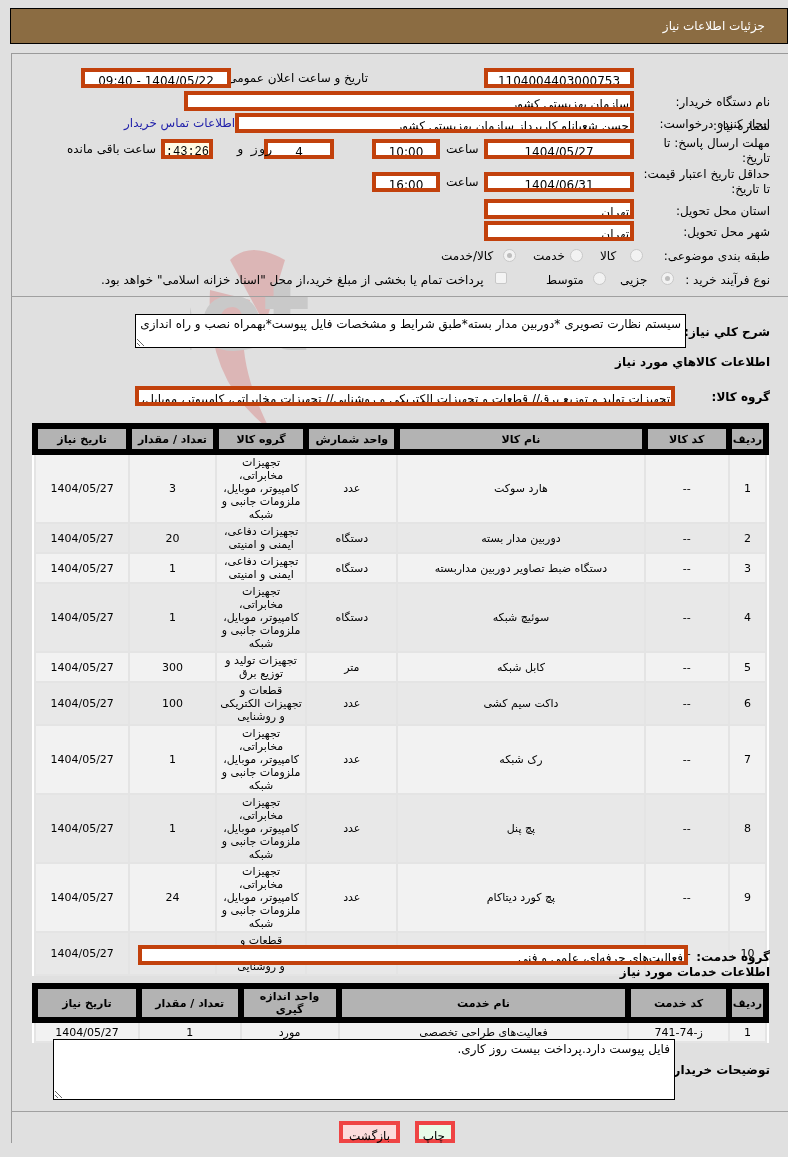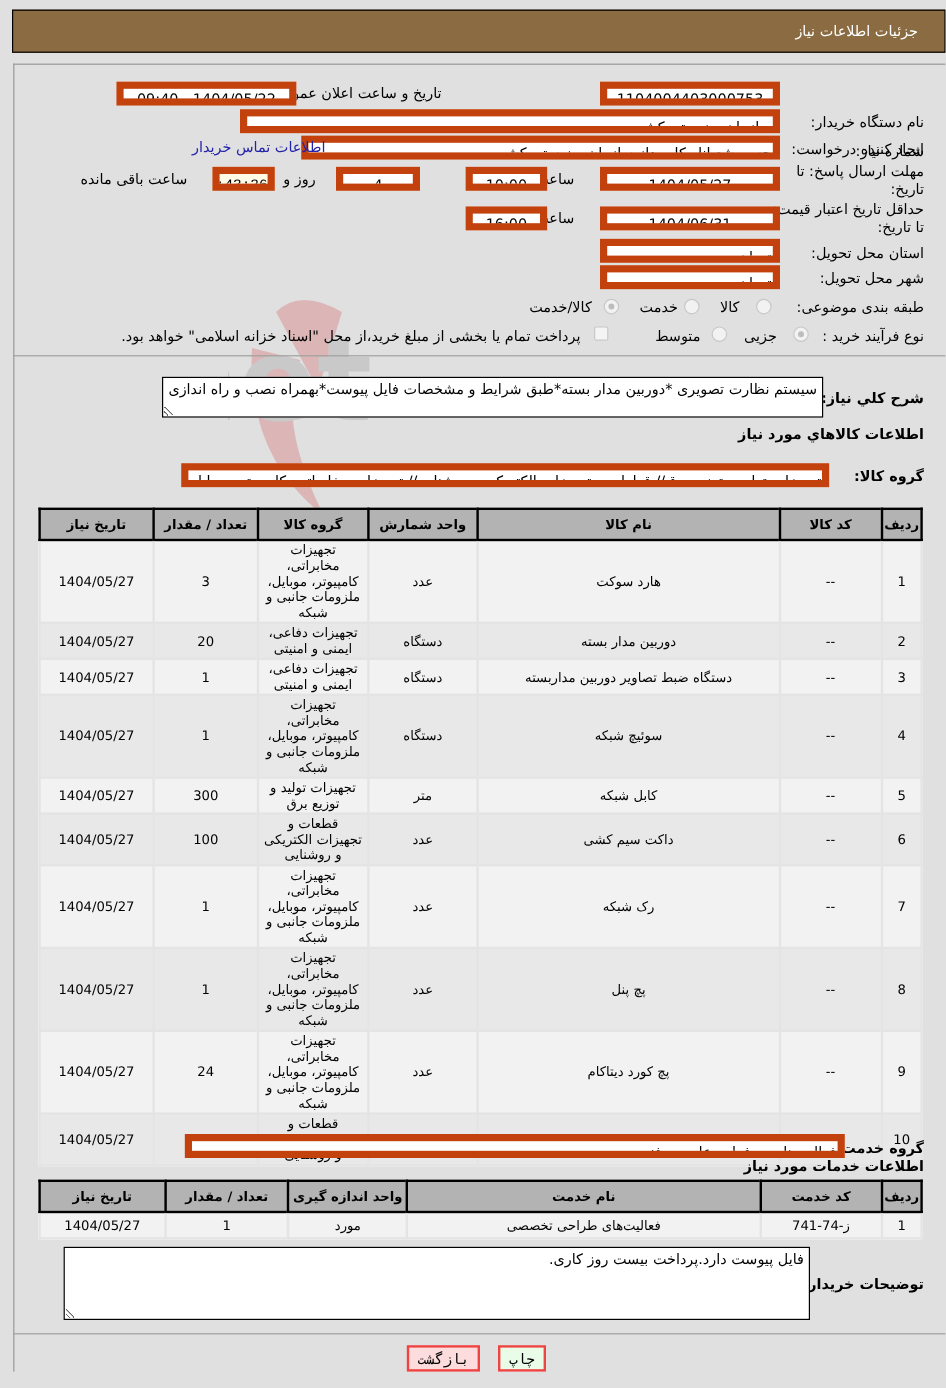--- a/index.html
+++ b/index.html
@@ -14,27 +14,27 @@
     background: #8b6c42; border: 1px solid #000; color: #fff;
     font-size: 12px; line-height: 34px; padding-right: 22px;
   }
   .panel {
     position: absolute; left: 11px; top: 53px; width: 777px; height: 1090px;
     border-top: 1px solid #9a9a9a; border-left: 1px solid #9a9a9a;
   }
   .abs { position: absolute; }
   .lbl { position: absolute; font-size: 12px; white-space: nowrap; }
   .box {
-    position: absolute; background: #fff; border: 6px solid #c2410c;
+    position: absolute; background: #fff; border: 4px solid #c2410c;
     height: 20px; line-height: 18px; font-size: 12px; text-align: center;
-    white-space: nowrap; overflow: hidden; margin-left: 16px;
+    white-space: nowrap; overflow: hidden;
   }
   .box.right { text-align: right; padding-right: 1px; }
   .box.yellow { background: #fffbe6; }
-  .link { position: absolute; color: #2222aa; font-size: 12px; white-space: nowrap; margin-left: 36px; }
+  .link { position: absolute; color: #2222aa; font-size: 12px; white-space: nowrap; }
   .radio {
     position: absolute; width: 13px; height: 13px; border-radius: 50%;
     border: 1px solid #c8c8c8; background: #f2f2f2;
   }
   .radio.checked::after {
     content: ""; position: absolute; left: 3px; top: 3px; width: 5px; height: 5px;
     border-radius: 50%; background: #bdbdbd;
   }
   .chk {
     position: absolute; width: 12px; height: 12px; border: 1px solid #c8c8c8;
@@ -44,33 +44,33 @@
   textarea.ta {
     position: absolute; resize: both; background: #fff; border: 1px solid #000;
     font-family: "DejaVu Sans", sans-serif; font-size: 12px; direction: rtl;
     padding: 2px 4px; margin: 0; overflow: hidden;
   }
   table.grid {
     position: absolute; border-collapse: collapse; background: #fff;
     border: 1px solid #c0c0c0; font-size: 11px;
   }
   table.grid th {
-    background: #b3b3b3; font-weight: bold; height: 26px; border: 2px solid #000000;
+    background: #b3b3b3; font-weight: bold; height: 26px; border: 6px solid #000000;
     font-size: 11px;
   }
   table.grid td {
     border: 2px solid #e4e4e4; text-align: center; vertical-align: middle;
     padding: 1px 3px; line-height: 13px;
   }
   table.grid tr.odd td { background: #f2f2f2; }
   table.grid tr.even td { background: #e8e8e8; }
   .btn {
-    position: absolute; height: 22px; border: 2px solid #ef4444; font-size: 12px;
+    position: absolute; height: 22px; border: 4px solid #ef4444; font-size: 12px;
     line-height: 20px; text-align: center; cursor: pointer;
-    font-family: Liberation Mono, monospace;
+    font-family: Liberation Serif, serif;
   }
   .watermark {
     position: absolute; left: 190px; top: 230px; width: 600px; height: 220px;
     pointer-events: none; opacity: 0.18;
   }
 </style>
 </head>
 <body>
 
 <div class="title-bar">
@@ -96,21 +96,21 @@
 <span class="lbl" style="right:18px; top:117px;">ایجاد کننده درخواست:</span>
 <div class="box right" style="left:235px; top:113px; width:399px;">حسن  شعبانلو کارپرداز سازمان بهزیستی کشور</div>
 <span class="link" style="left:124px; top:116px;">اطلاعات تماس خریدار</span>
 
 <span class="lbl" style="right:18px; top:136px;">مهلت ارسال پاسخ: تا</span>
 <span class="lbl" style="right:18px; top:151px;">تاریخ:</span>
 <div class="box" style="left:484px; top:139px; width:150px;">1404/05/27</div>
 <span class="lbl" style="left:446px; top:142px;">ساعت</span>
 <div class="box" style="left:372px; top:139px; width:68px;">10:00</div>
 <div class="box" style="left:264px; top:139px; width:70px;">4</div>
-<span class="lbl" style="left:236px; top:142px;">روز و</span>
+<span class="lbl" style="left:236px; top:142px;font-family:Liberation Mono, monospace;">روز و</span>
 <div class="box yellow" style="left:161px; top:139px; width:52px;font-family:Liberation Mono, monospace;">23:43:26</div>
 <span class="lbl" style="left:67px; top:142px;">ساعت باقی مانده</span>
 
 <span class="lbl" style="right:18px; top:167px;">حداقل تاریخ اعتبار قیمت:</span>
 <span class="lbl" style="right:18px; top:182px;">تا تاریخ:</span>
 <div class="box" style="left:484px; top:172px; width:150px;">1404/06/31</div>
 <span class="lbl" style="left:446px; top:175px;">ساعت</span>
 <div class="box" style="left:372px; top:172px; width:68px;">16:00</div>
 
 <span class="lbl" style="right:18px; top:204px;">استان محل تحویل:</span>

